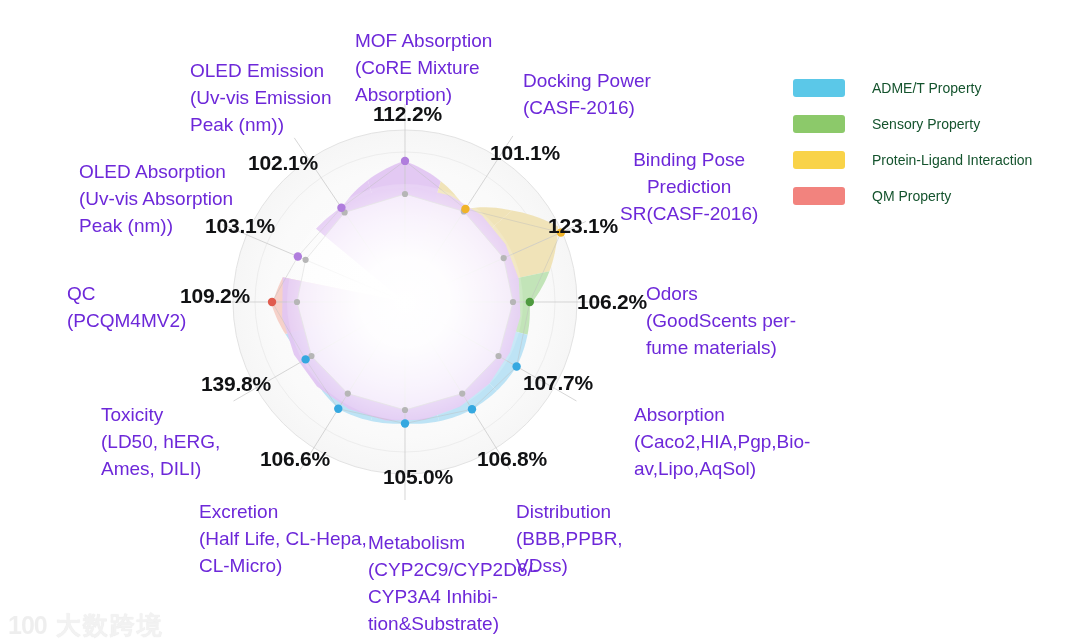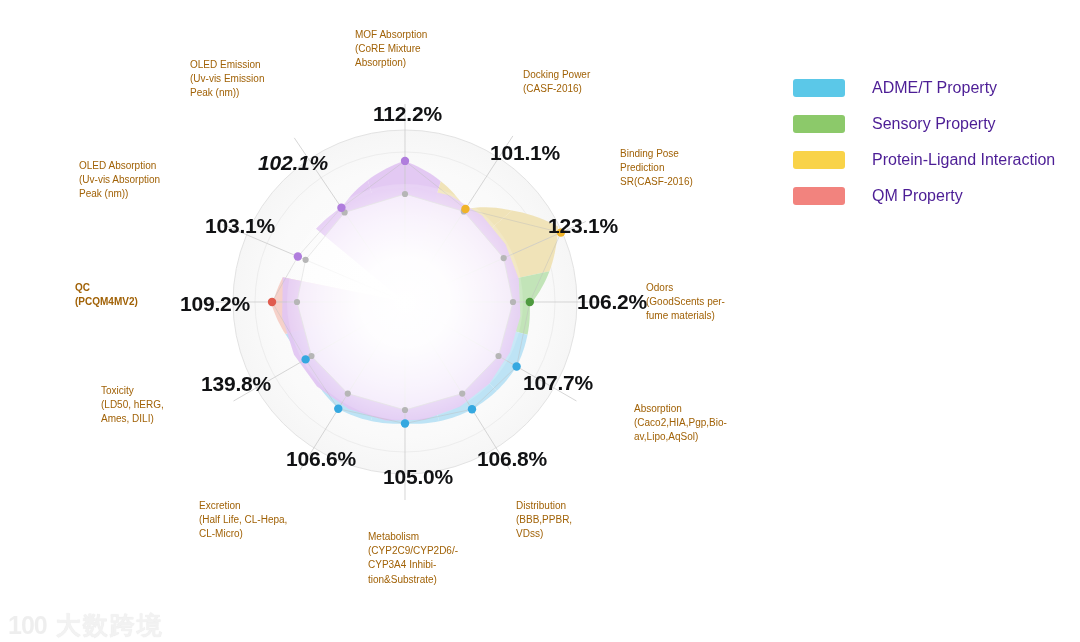--- a/index.html
+++ b/index.html
@@ -23,24 +23,24 @@
     font-weight:700;
     letter-spacing:-0.2px;
     color:#111214;
     white-space:nowrap;
     line-height:1;
   }
 
   
   .axis-label{
     position:absolute;
-    font-size:10px;
+    font-size:19px;
     font-weight:400;
     line-height:1.42;
-    color:#a16207;
+    color:#6d28d9;
     white-space:pre-line;
   }
 
   
   #legend{
     position:absolute;
     left:793px;top:70px;
     width:270px;
   }
   .legend-row{
@@ -49,22 +49,22 @@
     height:36px;
     margin-bottom:0px;
   }
   .legend-swatch{
     width:52px;height:18px;
     border-radius:3px;
     flex:0 0 auto;
   }
   .legend-text{
     margin-left:27px;
-    font-size:16px;
-    color:#4c1d95;
+    font-size:14px;
+    color:#14532d;
     white-space:nowrap;
     line-height:1;
   }
 
   
   #watermark{
     position:absolute;
     left:8px;bottom:4px;
     display:flex;align-items:center;
     opacity:0.85;
@@ -181,56 +181,56 @@
   </svg>
 
   <div id="value-labels">
       <div class="value-label" style="left: 373px; top: 103px;">112.2%</div>
       <div class="value-label" style="left: 490px; top: 142px;">101.1%</div>
       <div class="value-label" style="left: 548px; top: 215px;">123.1%</div>
       <div class="value-label" style="left: 577px; top: 291px;">106.2%</div>
       <div class="value-label" style="left: 523px; top: 372px;">107.7%</div>
       <div class="value-label" style="left: 477px; top: 448px;">106.8%</div>
       <div class="value-label" style="left: 383px; top: 466px;">105.0%</div>
-      <div class="value-label" style="left: 286px; top: 448px;">106.6%</div>
+      <div class="value-label" style="left: 260px; top: 448px;">106.6%</div>
       <div class="value-label" style="left: 201px; top: 373px;">139.8%</div>
-      <div class="value-label" style="left: 180px; top: 293px;">109.2%</div>
+      <div class="value-label" style="left: 180px; top: 285px;">109.2%</div>
       <div class="value-label" style="left: 205px; top: 215px;">103.1%</div>
-      <div class="value-label" style="left: 258px; top: 152px; font-style: italic;">102.1%</div>
+      <div class="value-label" style="left: 248px; top: 152px;">102.1%</div>
     </div>
 
   <div id="axis-labels">
       <div class="axis-label" style="left: 355px; top: 28px;">MOF Absorption
 (CoRE Mixture
 Absorption)</div>
       <div class="axis-label" style="left: 523px; top: 68px;">Docking Power
 (CASF-2016)</div>
-      <div class="axis-label" style="left: 620px; top: 147px;">Binding Pose
+      <div class="axis-label" style="left: 620px; top: 147px; text-align: center;">Binding Pose
 Prediction
  SR(CASF-2016)</div>
       <div class="axis-label" style="left: 646px; top: 281px;">Odors
 (GoodScents per-
 fume materials)</div>
       <div class="axis-label" style="left: 610px; top: 402px; margin-left: 24px;">Absorption
 (Caco2,HIA,Pgp,Bio-
 av,Lipo,AqSol)</div>
       <div class="axis-label" style="left: 516px; top: 499px;">Distribution
 (BBB,PPBR,
 VDss)</div>
       <div class="axis-label" style="left: 368px; top: 530px;">Metabolism
 (CYP2C9/CYP2D6/-
 CYP3A4  Inhibi-
 tion&amp;Substrate)</div>
       <div class="axis-label" style="left: 199px; top: 499px;">Excretion
 (Half Life, CL-Hepa,
 CL-Micro)</div>
-      <div class="axis-label" style="left: 101px; top: 384px;">Toxicity
+      <div class="axis-label" style="left: 101px; top: 402px;">Toxicity
 (LD50, hERG,
 Ames, DILI)</div>
-      <div class="axis-label" style="left: 75px; top: 281px; font-weight: bold;">QC
+      <div class="axis-label" style="left: 67px; top: 281px;">QC
 (PCQM4MV2)</div>
       <div class="axis-label" style="left: 79px; top: 159px;">OLED Absorption
 (Uv-vis Absorption
 Peak (nm))</div>
       <div class="axis-label" style="left: 190px; top: 58px;">OLED Emission
 (Uv-vis Emission
 Peak (nm))</div>
     </div>
 
   <div id="legend">

